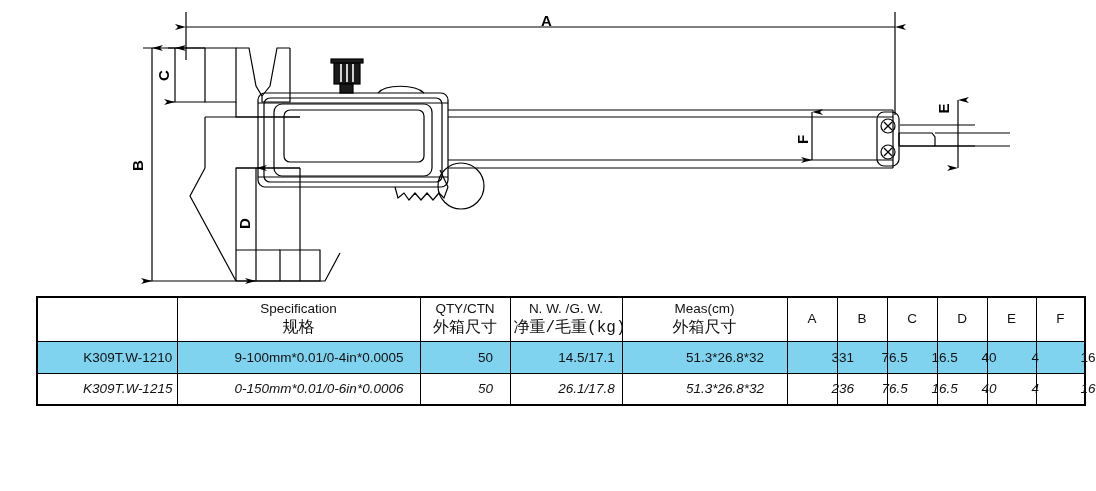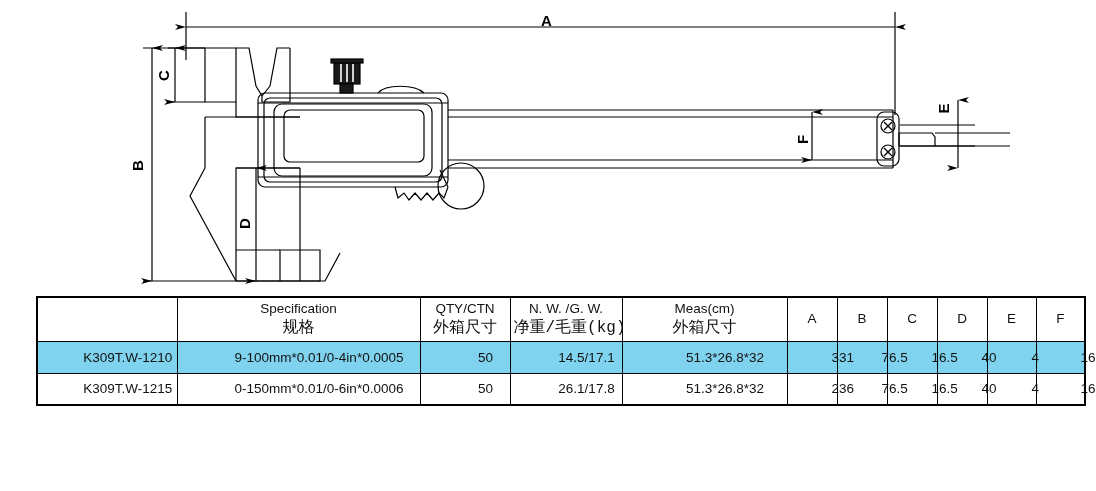--- a/index.html
+++ b/index.html
@@ -64,21 +64,21 @@
     font-weight: 400;
     line-height: 1.25;
     background: #ffffff;
   }
   table.spec tbody td {
     height: 32px;
     font-weight: 400;
     padding-left: 44px;
   }
   tr.hl td { background: #7fd3ef; }
-  tr.nohl td { background: #ffffff; }
+  tr.nohl td { background: #ffffff; font-style: italic; }
   .cn { font-size: 16px; font-family: Liberation Mono, monospace; }
   .model { font-size: 14px; }
   .outer-border { border: 2px solid #000; }
 </style>
 </head>
 <body>
 
 <div id="page">
 
   <div id="drawing">

